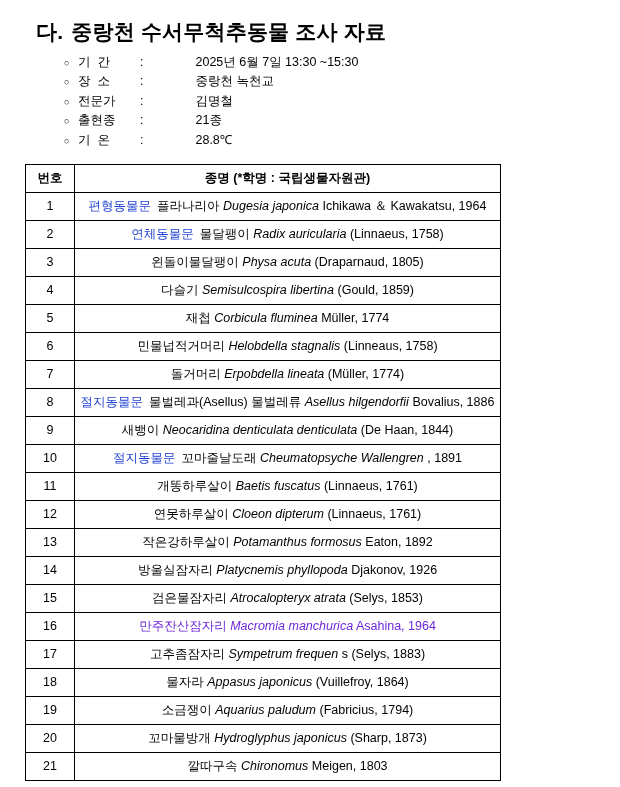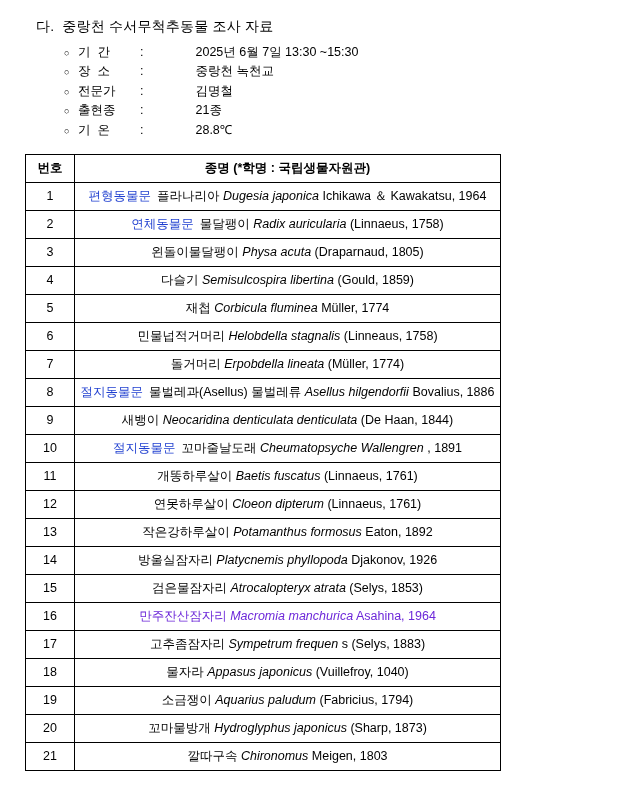--- a/index.html
+++ b/index.html
@@ -15,22 +15,22 @@
     overflow: hidden;
   }
   .page {
     width: 620px;
     height: 787px;
     position: relative;
     box-sizing: border-box;
     padding: 12px 24px 0 24px;
   }
   .doc-title {
-    font-size: 14px;
-    font-weight: normal;
+    font-size: 21px;
+    font-weight: bold;
     letter-spacing: 0.2px;
     margin: 6px 0 6px 12px;
   }
   .doc-title .marker {
     margin-right: 8px;
   }
   .meta-list {
     margin: 0 0 10px 0;
     padding: 0;
     list-style: none;
@@ -218,21 +218,21 @@
         <tr class="row-highlight">
           <td class="col-no">16</td>
           <td class="col-name"><span class="name-wrap"><span class="korean">만주잔산잠자리</span> <span class="sci">Macromia manchurica</span> <span class="author">Asahina, 1964</span></span></td>
         </tr>
         <tr>
           <td class="col-no">17</td>
           <td class="col-name"><span class="name-wrap"><span class="korean">고추좀잠자리</span> <span class="sci">Sympetrum frequen</span> <span class="author">s (Selys, 1883)</span></span></td>
         </tr>
         <tr>
           <td class="col-no">18</td>
-          <td class="col-name"><span class="name-wrap"><span class="korean">물자라</span> <span class="sci">Appasus japonicus</span> <span class="author">(Vuillefroy, 1040)</span></span></td>
+          <td class="col-name"><span class="name-wrap"><span class="korean">물자라</span> <span class="sci">Appasus japonicus</span> <span class="author">(Vuillefroy, 1864)</span></span></td>
         </tr>
         <tr>
           <td class="col-no">19</td>
           <td class="col-name"><span class="name-wrap"><span class="korean">소금쟁이</span> <span class="sci">Aquarius paludum</span> <span class="author">(Fabricius, 1794)</span></span></td>
         </tr>
         <tr>
           <td class="col-no">20</td>
           <td class="col-name"><span class="name-wrap"><span class="korean">꼬마물방개</span> <span class="sci">Hydroglyphus japonicus</span> <span class="author">(Sharp, 1873)</span></span></td>
         </tr>
         <tr>

